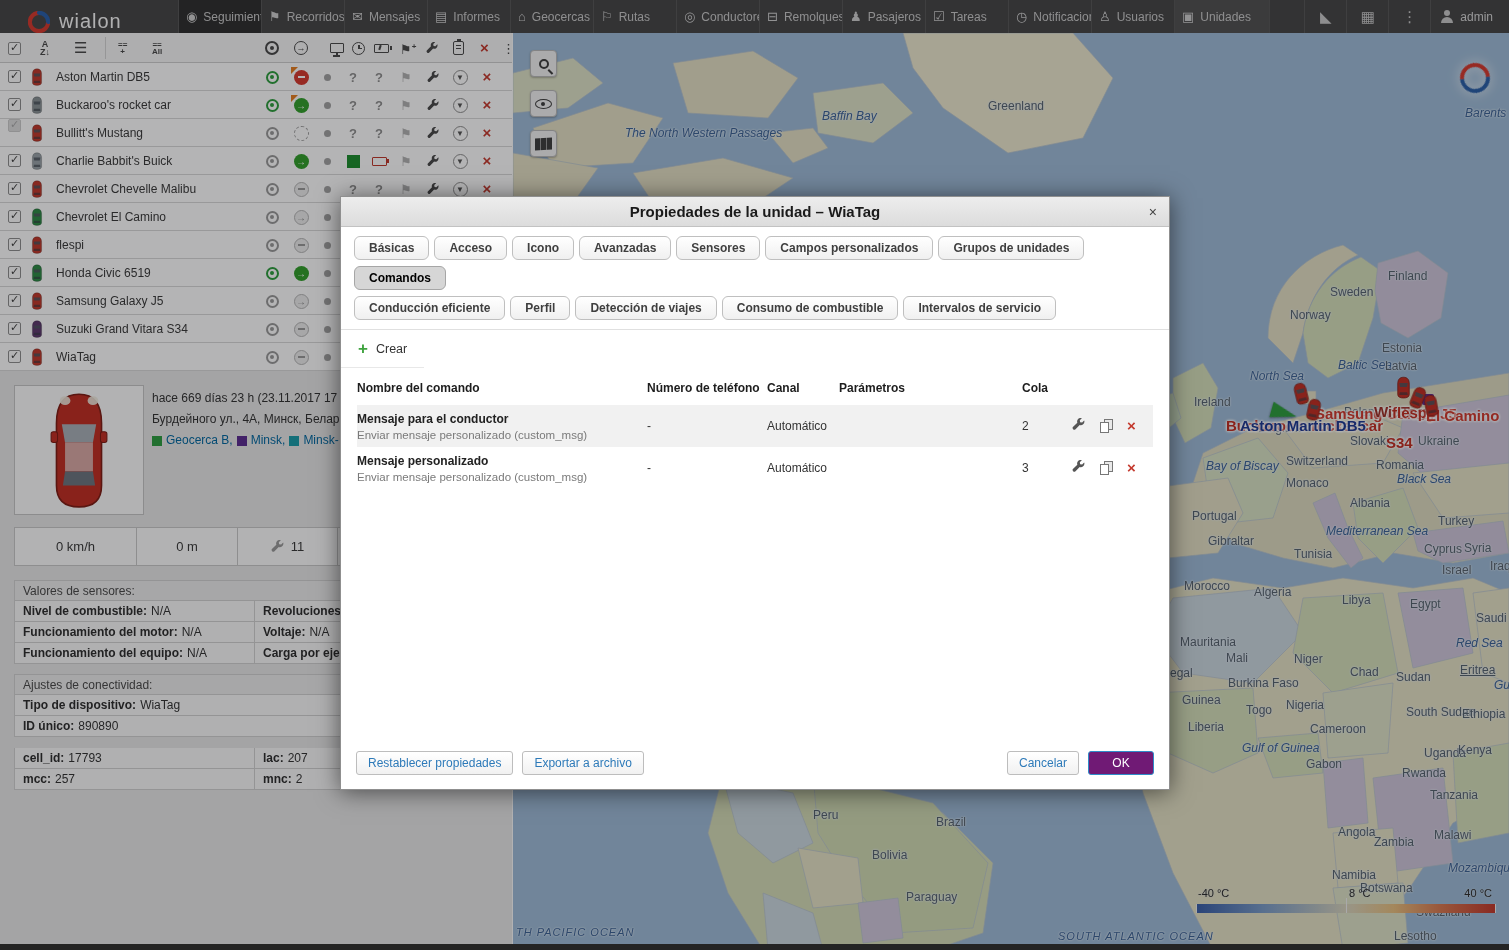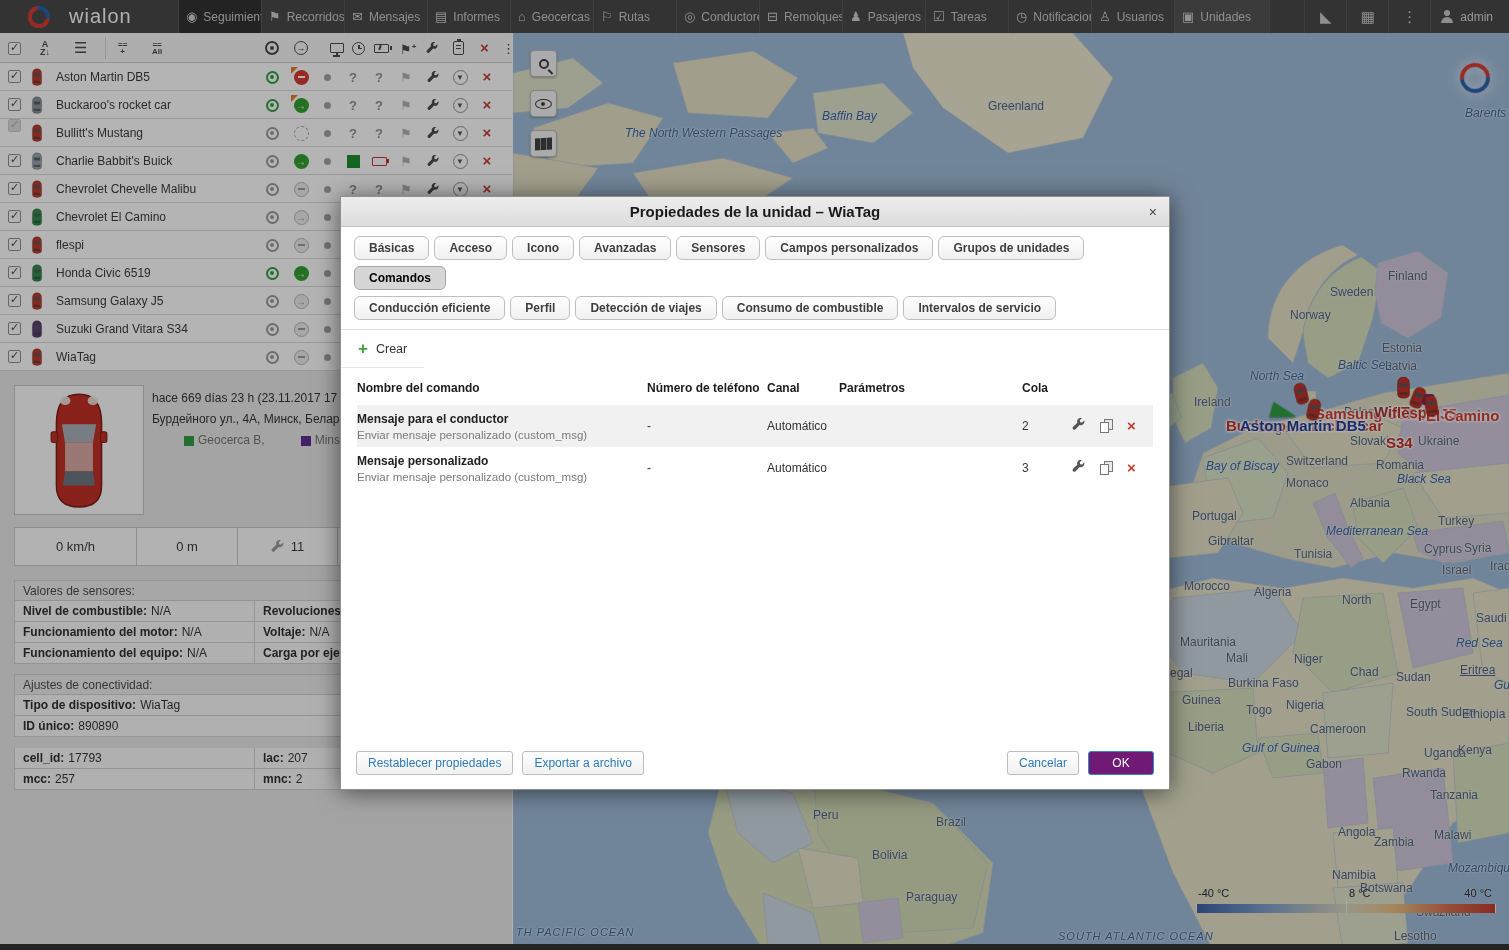--- a/index.html
+++ b/index.html
@@ -3,21 +3,21 @@
 <meta charset="utf-8">
 <style>
   * { margin:0; padding:0; box-sizing:border-box; }
   html,body { width:1509px; height:950px; }
   body { position:relative; overflow:hidden; background:#9fbcd8;
          font-family:"Liberation Sans","DejaVu Sans",sans-serif; font-size:12px; }
 
   
   .topbar { position:absolute; left:0; top:0; width:1509px; height:33px; background:#474747;
             display:flex; align-items:stretch; z-index:6; color:#d6d6d6; }
-  .logo { width:178px; display:flex; align-items:center; gap:19px; padding-left:28px; }
+  .logo { width:178px; display:flex; align-items:flex-end; gap:9px; padding-left:28px; }
   .logo-text { font-size:20px; color:#fafafa; letter-spacing:1px; }
   .nav-tabs { display:flex; align-items:stretch; }
   .nav-tab { width:83px; display:flex; align-items:center; gap:6px; padding:0 7px;
              border-left:1px solid #585858; font-size:12px; color:#c9c9c9;
              white-space:nowrap; overflow:hidden; cursor:pointer; }
   .nav-tab:last-child { border-right:1px solid #585858; width:96px; }
   .nav-tab.active { background:#303030; }
   .nav-tab.hl { background:#525252; }
   .nav-icon { font-size:13px; flex:none; color:#cfcfcf; }
   .topbar-right { margin-left:auto; display:flex; align-items:center; }
@@ -137,21 +137,21 @@
   .menu-circ { width:15px; height:15px; border:1px solid #8f8f8f; border-radius:50%; font-size:8px;
                color:#555; display:flex; align-items:center; justify-content:center; }
   .wrench-sm svg { display:block; }
 
   
   .u-detail { position:absolute; left:0; top:347px; width:100%; }
   .u-photo { position:absolute; left:14px; top:5px; width:130px; height:130px; background:#fcfcfc;
              border:1px solid #c6c6c6; display:flex; align-items:center; justify-content:center; }
   .u-info { position:absolute; left:152px; top:8px; line-height:21px; color:#333; white-space:nowrap; }
   .geo-line { display:flex; align-items:center; gap:4px; }
-  .geo-chip { display:flex; align-items:center; gap:4px; color:#737373;margin-left:32px; }
+  .geo-chip { display:flex; align-items:center; gap:4px; color:#0369a1; }
   .geo-sq { width:10px; height:10px; display:inline-block; }
   .stats { position:absolute; left:14px; top:494px; display:flex; }
   .stat-cell { height:39px; border:1px solid #c9c9c9; border-left:none; background:#fdfdfd;
                display:flex; align-items:center; justify-content:center; gap:6px;
                font-size:13px; color:#3a3a3a; }
   .stat-cell:first-child { border-left:1px solid #c9c9c9; }
 
   .kv-table { position:absolute; left:14px; width:470px; }
   .kv-head { height:21px; background:#ededed; border:1px solid #d2d2d2; color:#4a4a4a;
              display:flex; align-items:center; padding-left:8px; }
@@ -294,21 +294,21 @@
       <span class="map-lab " style="left: 925px; top: 481px;">Turkey</span>
       <span class="map-lab " style="left: 679px; top: 476px;">Portugal</span>
       <span class="map-lab " style="left: 695px; top: 501px;">Gibraltar</span>
       <span class="map-lab " style="left: 781px; top: 514px;">Tunisia</span>
       <span class="map-lab " style="left: 911px; top: 509px;">Cyprus</span>
       <span class="map-lab " style="left: 951px; top: 508px;">Syria</span>
       <span class="map-lab " style="left: 929px; top: 530px;">Israel</span>
       <span class="map-lab " style="left: 977px; top: 526px;">Iraq</span>
       <span class="map-lab " style="left: 671px; top: 546px;">Morocco</span>
       <span class="map-lab " style="left: 741px; top: 552px;">Algeria</span>
-      <span class="map-lab " style="left: 829px; top: 560px;">North</span>
+      <span class="map-lab " style="left: 829px; top: 560px;">Libya</span>
       <span class="map-lab " style="left: 897px; top: 564px;">Egypt</span>
       <span class="map-lab " style="left: 963px; top: 578px;">Saudi A</span>
       <span class="map-lab " style="left: 667px; top: 602px;">Mauritania</span>
       <span class="map-lab " style="left: 713px; top: 618px;">Mali</span>
       <span class="map-lab " style="left: 657px; top: 633px;">egal</span>
       <span class="map-lab " style="left: 669px; top: 660px;">Guinea</span>
       <span class="map-lab " style="left: 715px; top: 643px;">Burkina Faso</span>
       <span class="map-lab " style="left: 781px; top: 619px;">Niger</span>
       <span class="map-lab " style="left: 837px; top: 632px;">Chad</span>
       <span class="map-lab " style="left: 883px; top: 637px;">Sudan</span>

